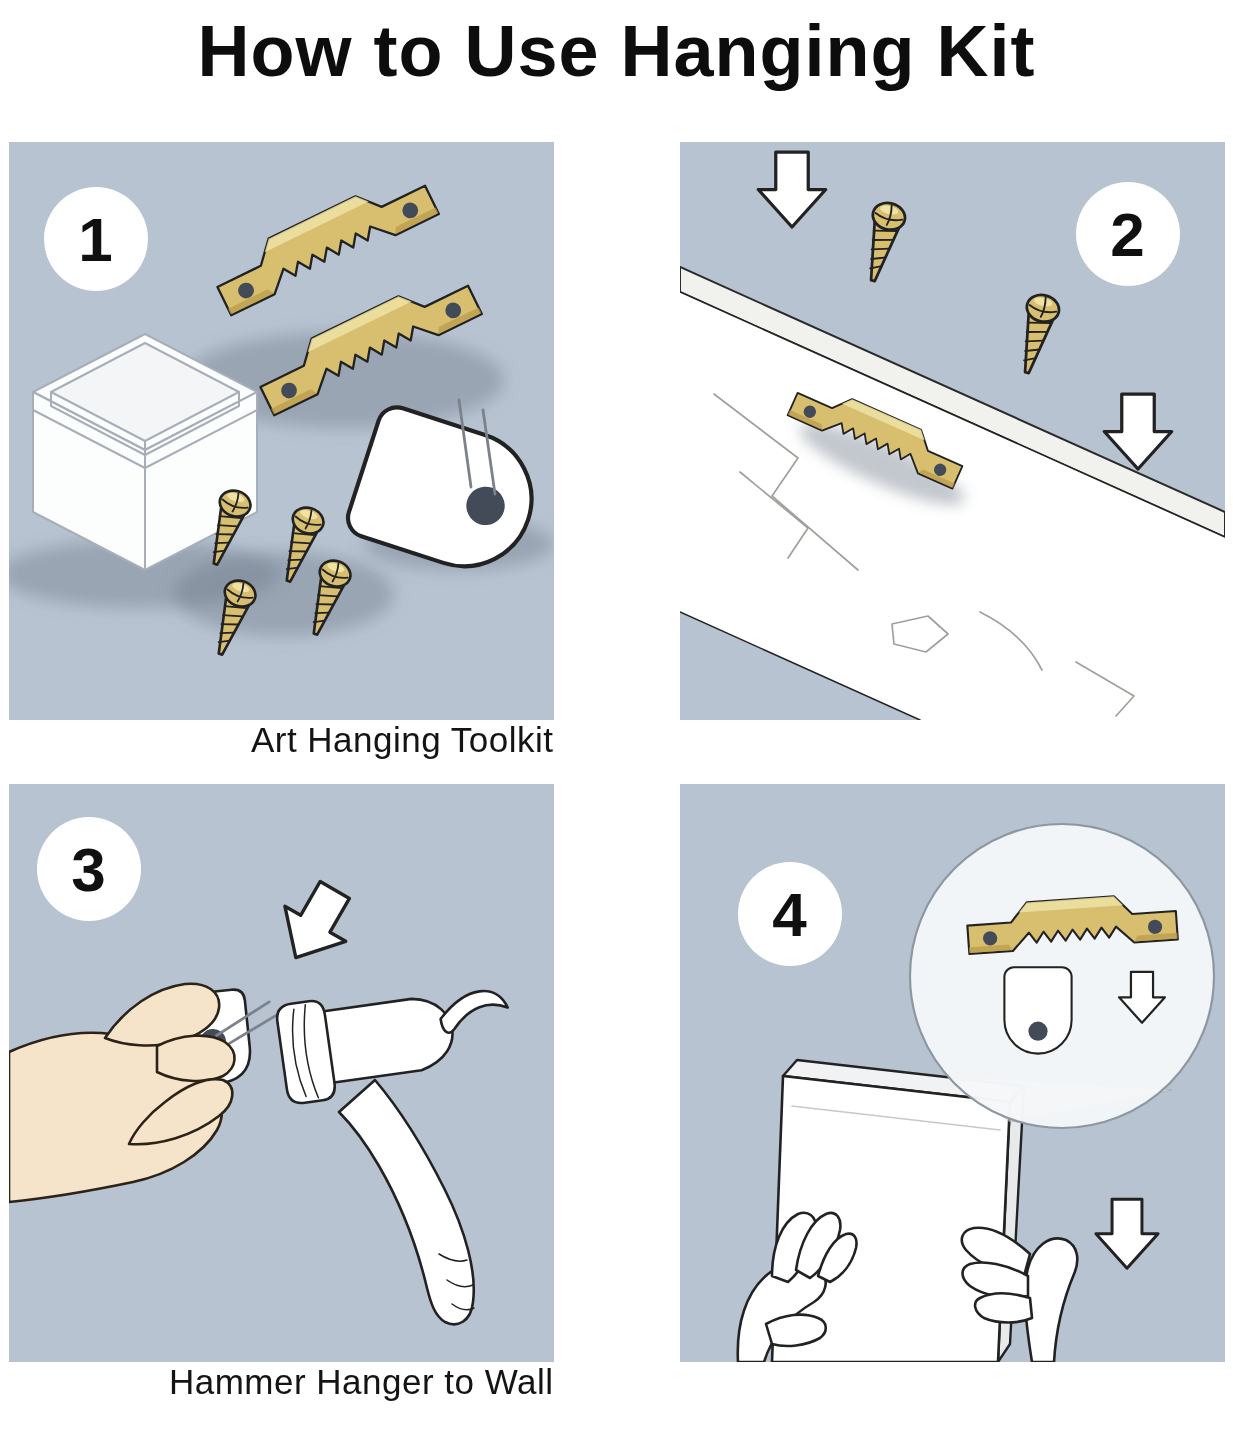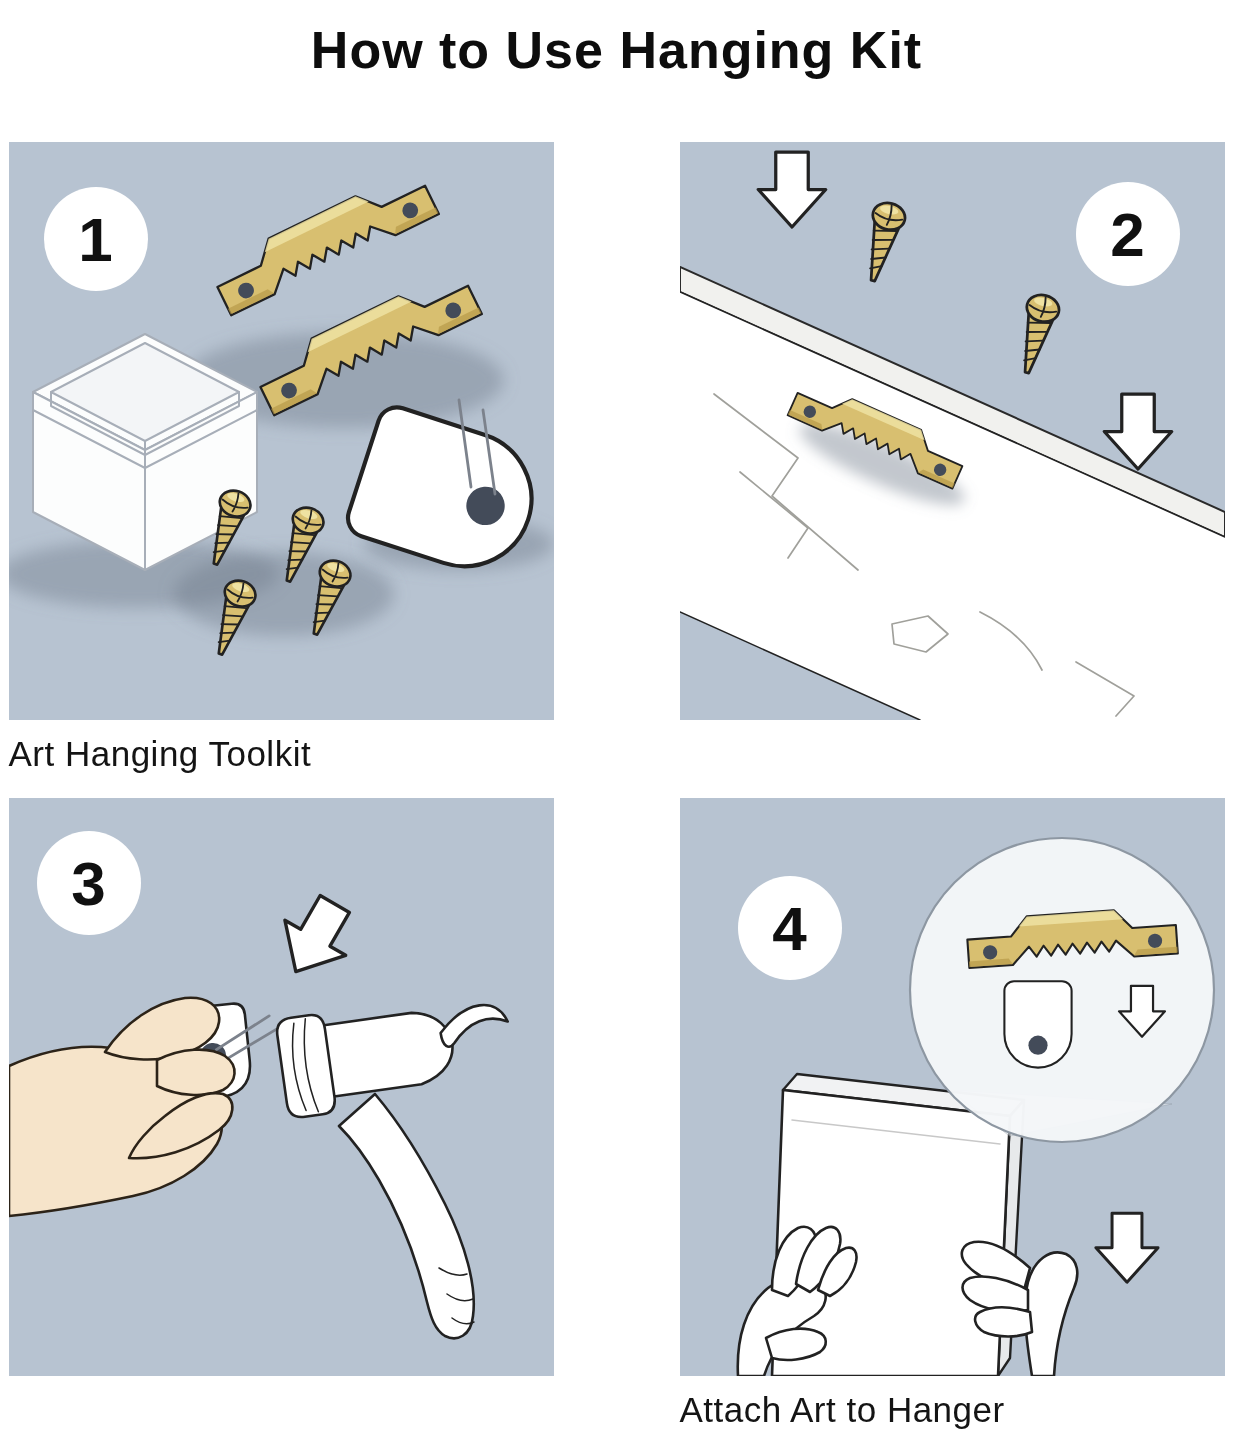--- a/index.html
+++ b/index.html
@@ -1,22 +1,22 @@
 <!DOCTYPE html>
 <html style="--panel-bg: #b7c3d1; --brass: #d8bf70; --brass-light: #efe2a2; --ink: #222222; --paper: #ffffff; --flesh: #f6e4ca; --hole: #434b59; --shadow: #6e7a8a;"><head>
 <meta charset="utf-8">
 <style>
   *{margin:0;padding:0;box-sizing:border-box}
   html,body{background:#fff}
   body{font-family:"Liberation Sans",sans-serif;width:1233px}
   .page{width:1233px;height:1448px;background:#fff;overflow:hidden}
-  .title{text-align:center;font-size:52px;font-weight:700;color:#0d0d0d;padding-top:20px;height:142px;letter-spacing:1px}
+  .title{text-align:center;font-size:72px;font-weight:700;color:#0d0d0d;padding-top:10px;height:142px;letter-spacing:1px}
   .grid{display:grid;grid-template-columns:545px 545px;justify-content:center;column-gap:126px;row-gap:24px}
   .panel{position:relative;width:545px;height:578px;background:var(--panel-bg,#b7c3d1);overflow:hidden}
-  .caption{text-align:left;font-size:35px;color:#141414;margin-top:14px;letter-spacing:.5px}
+  .caption{text-align:right;font-size:35px;color:#141414;letter-spacing:.5px}
   .step{position:absolute;width:104px;height:104px;border-radius:50%;background:#fff;color:#101010;
         display:flex;align-items:center;justify-content:center;font-size:62px;font-weight:700}
   svg.art{position:absolute;left:0;top:0;width:100%;height:100%}
   svg *{stroke-linejoin:round;stroke-linecap:round}
   .brass{fill:var(--brass,#d8bf70);stroke:var(--ink,#222);stroke-width:2.2}
   .blight{fill:var(--brass-light,#efe2a2);stroke:none}
   .bdark{fill:#b89a48;stroke:none}
   .hole{fill:var(--hole,#434b59);stroke:none}
   .paper{fill:var(--paper,#fff);stroke:var(--ink,#222);stroke-width:2.6}
   .flesh{fill:var(--flesh,#f6e4ca);stroke:#2c2318;stroke-width:2.6}
@@ -156,20 +156,21 @@
             <g transform="translate(390,255) rotate(-8)">
               <path class="paper" d="M-74,-38 H18 C44,-34 54,-16 54,-2 C54,12 44,28 18,34 H-74 Z"></path>
               <path class="paper" d="M44,-14 C74,-44 104,-42 112,-16 C94,-26 74,-22 56,-2 C50,4 44,0 44,-14 Z"></path>
               <path class="paper" d="M-118,-34 Q-118,-50 -102,-50 H-84 Q-70,-50 -70,-34 V34 Q-70,50 -84,50 H-102 Q-118,50 -118,34 Z"></path>
               <path class="thin" d="M-100,-44 C-108,-14 -108,14 -100,44 M-88,-47 C-96,-14 -96,16 -88,47"></path>
             </g>
           </g>
         </svg>
         <div class="step" style="left:28px;top:33px">3</div>
       </div>
+      <div class="caption">Hammer Hanger to Wall</div>
     </div>
 
     <div>
       <div class="panel">
         <svg class="art" viewBox="0 0 545 578">
           <g>
             <path d="M103,292 L330,318 L344,302 L117,276 Z" fill="#f1f2f3" stroke="#222" stroke-width="2.4"></path>
             <path d="M330,318 L344,302 L330,560 L318,578 Z" fill="#e7e9eb" stroke="#222" stroke-width="2.4"></path>
             <path d="M103,292 L330,318 L318,578 L92,578 Z" fill="#ffffff" stroke="#222" stroke-width="2.6"></path>
             <path class="thin" opacity=".25" d="M112,322 L320,346"></path>
@@ -193,17 +194,16 @@
           <path d="M270,292 L492,306 L330,338 Z" fill="#eef2f6" fill-opacity=".55" stroke="#8d97a2" stroke-opacity=".4"></path>
           <circle cx="382" cy="192" r="152" fill="#f5f7f9" fill-opacity=".96" stroke="#8d97a2" stroke-width="2.2"></circle>
           <use href="#sawtooth" transform="translate(392,140) rotate(-4) scale(0.95)"></use>
           <use href="#whook" transform="translate(358,228) rotate(90) scale(0.8)"></use>
           <use href="#arrowDown" transform="translate(462,215) scale(0.85)"></use>
 
           <use href="#arrowDown" transform="translate(447,452) scale(1.15)"></use>
         </svg>
         <div class="step" style="left:58px;top:78px">4</div>
       </div>
-      <div class="caption">Attach Art to Hanger</div>
     </div>
 
   </div>
 </div>
 
 </body></html>

